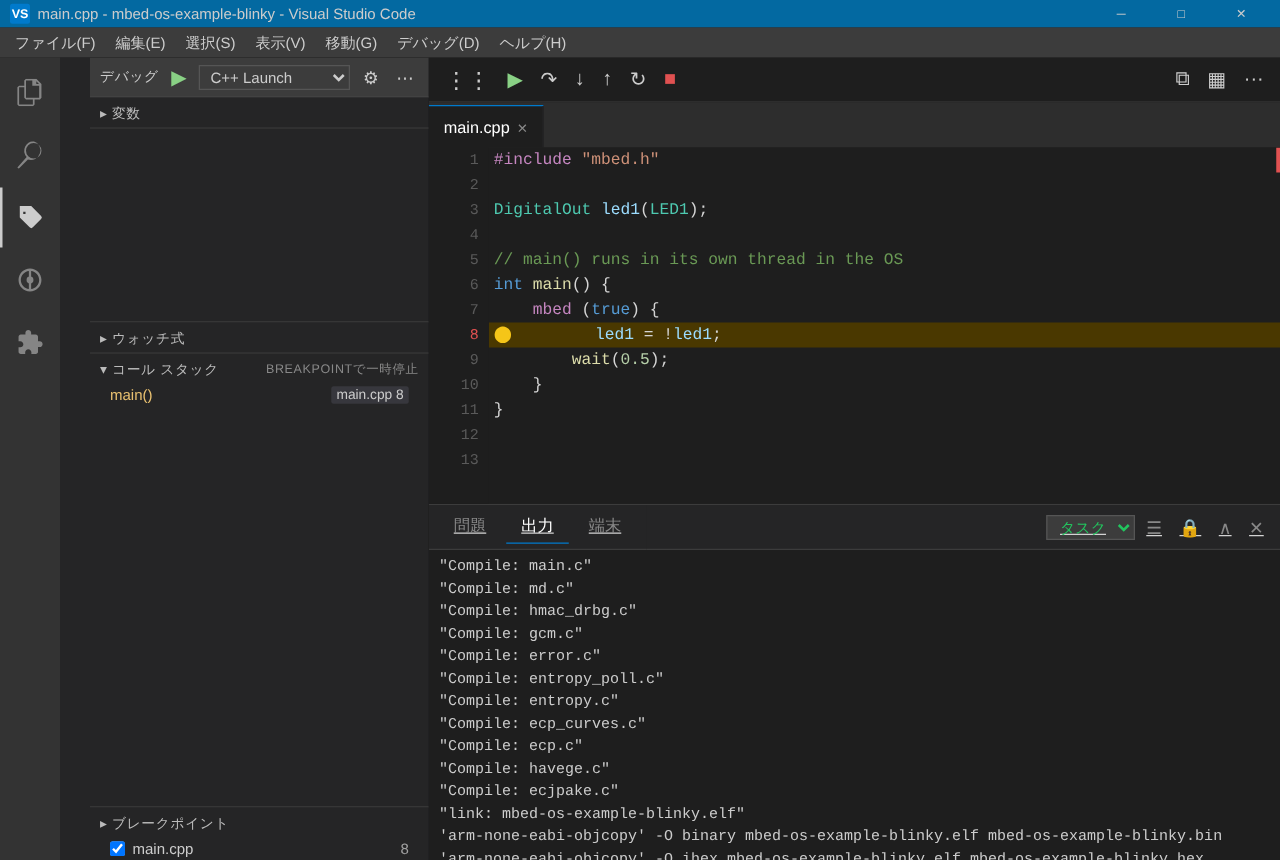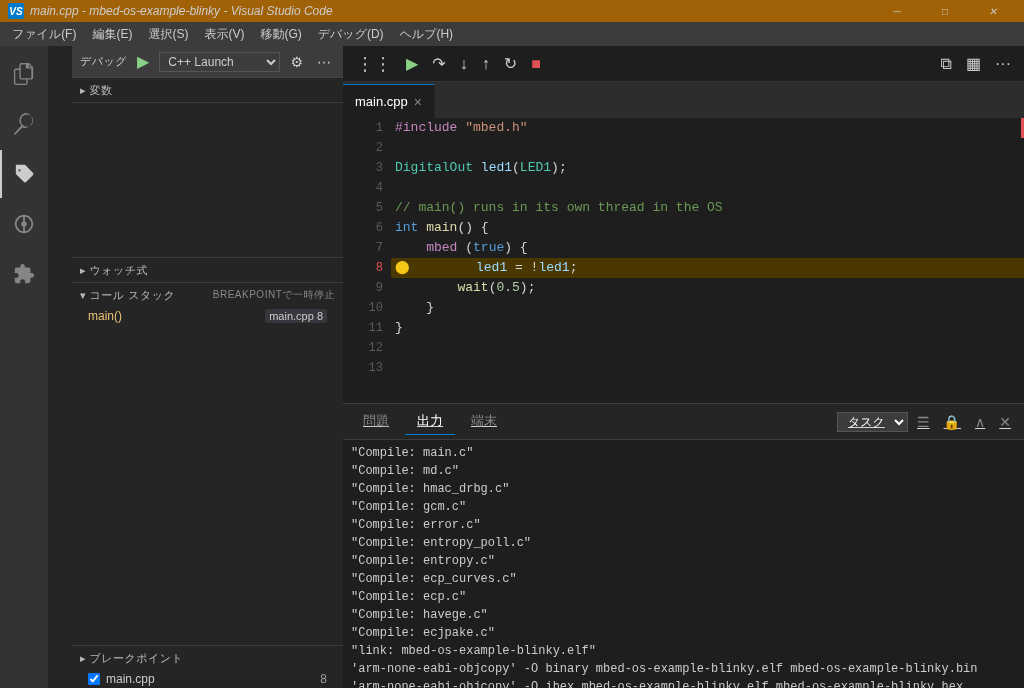--- a/index.html
+++ b/index.html
@@ -1,19 +1,19 @@
 <!DOCTYPE html>
 <html><head>
   <meta charset="utf-8">
   <style>
     * { margin: 0; padding: 0; box-sizing: border-box; }
     body { font-family: 'Segoe UI', sans-serif; font-size: 12px; background: #1e1e1e; color: #d4d4d4; width: 1024px; height: 688px; overflow: hidden; }
     
     
-    #title-bar { background: #a16207; height: 22px; display: flex; align-items: center; justify-content: space-between; padding: 0 8px; font-style: italic; }
+    #title-bar { background: #0369a1; height: 22px; display: flex; align-items: center; justify-content: space-between; padding: 0 8px; }
     #title-bar .title-left { display: flex; align-items: center; gap: 6px; }
     #title-bar .window-controls { display: flex; gap: 2px; }
     #title-bar .win-btn { width: 46px; height: 22px; display: flex; align-items: center; justify-content: center; cursor: pointer; font-size: 10px; color: #cccccc; }
     
     
     #menu-bar { background: #3c3c3c; height: 24px; display: flex; align-items: center; padding: 0 4px; }
     .menu-item { padding: 2px 8px; font-size: 12px; color: #cccccc; cursor: pointer; }
     
     
     #main { display: flex; height: calc(688px - 46px); }
@@ -288,21 +288,21 @@
     </div>
 
     <div id="bottom-panel">
       <div id="panel-tabs-row" style="background:#252526; height:36px; display:flex; align-items:center; border-bottom:1px solid #3c3c3c;">
         <div id="panel-tabs" style="display:flex; align-items:center; padding:0 8px; gap:4px;">
           <div class="panel-tab">問題</div>
           <div class="panel-tab active">出力</div>
           <div class="panel-tab">端末</div>
         </div>
         <div class="panel-right-controls" style="margin-left:auto; display:flex; align-items:center; gap:4px; padding-right:8px;">
-          <select style="background:#3c3c3c;border:1px solid #555;color:#ffffff;font-size:12px;padding:1px 6px;">
+          <select style="background:#3c3c3c;border:1px solid #555;color:#22c55e;font-size:12px;padding:1px 6px;">
             <option>タスク</option>
           </select>
           <button class="panel-ctrl-btn">☰</button>
           <button class="panel-ctrl-btn">🔒</button>
           <button class="panel-ctrl-btn">∧</button>
           <button class="panel-ctrl-btn">✕</button>
         </div>
       </div>
       <div id="panel-content">
         <div>"Compile: main.c"</div>

